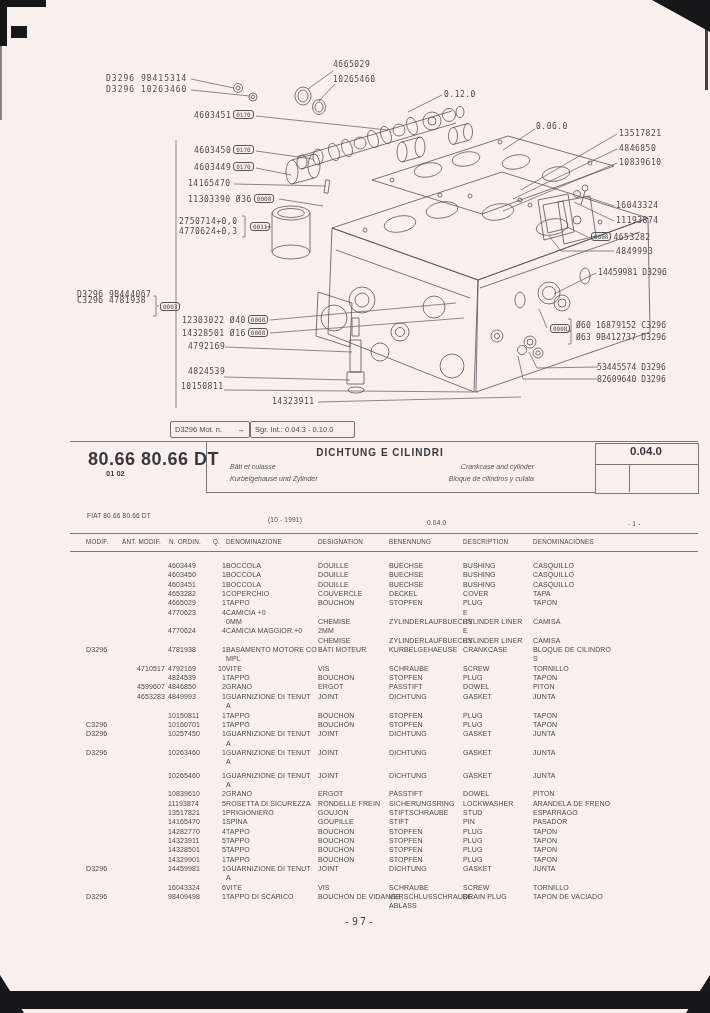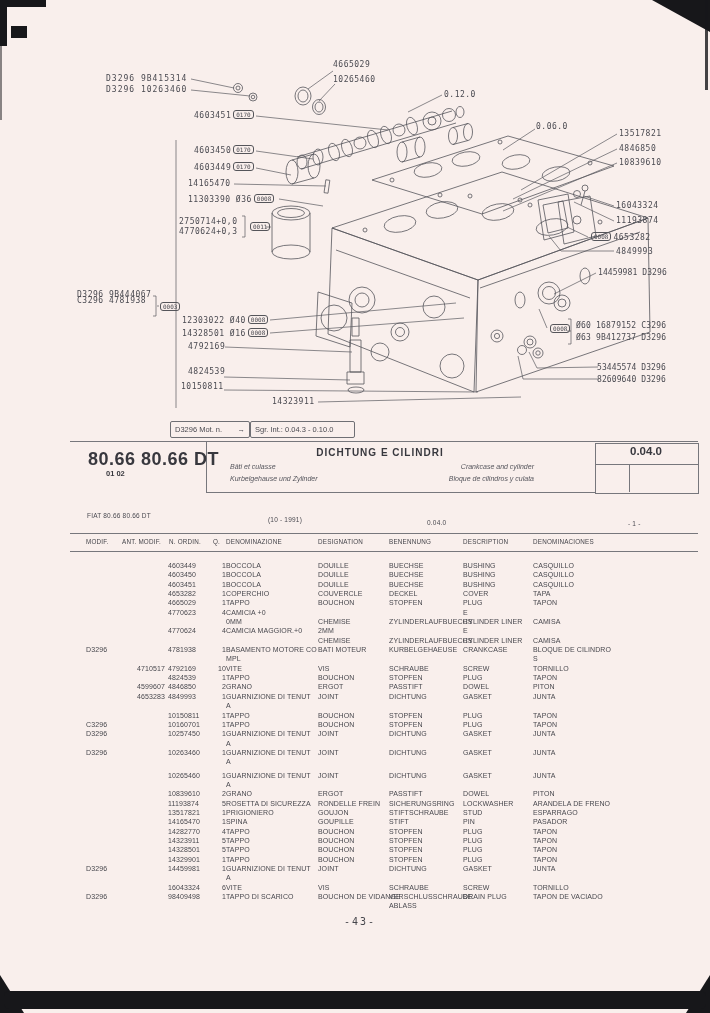--- a/index.html
+++ b/index.html
@@ -581,14 +581,14 @@
         <span class="td" style="left: 120px; width: 36px; text-align: right;">1</span>
         <span class="td" style="left: 156px; width: 95px; text-align: left;">TAPPO DI SCARICO</span>
         <span class="td" style="left: 248px; width: 72px; text-align: left;">BOUCHON DE VIDANGE</span>
         <span class="td" style="left: 319px; width: 74px; text-align: left;">VERSCHLUSSCHRAUBE
 ABLASS</span>
         <span class="td" style="left: 393px; width: 70px; text-align: left;">DRAIN PLUG</span>
         <span class="td" style="left: 463px; width: 168px; text-align: left;">TAPON DE VACIADO</span>
       </div>
     </div>
 
-  <div class="footer-page">-43-</div>
+  <div class="footer-page">-97-</div>
 </div>
 
 </body></html>

